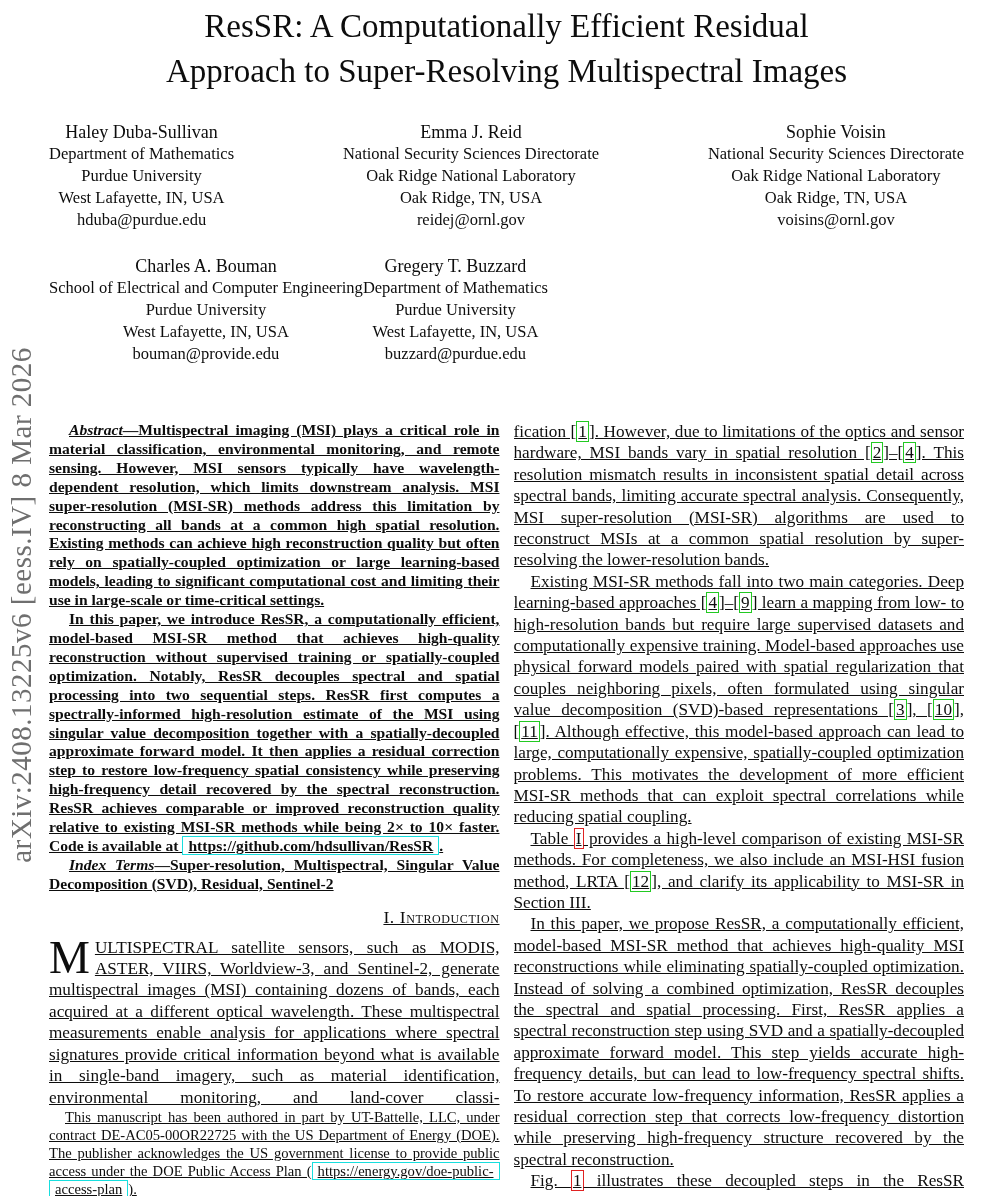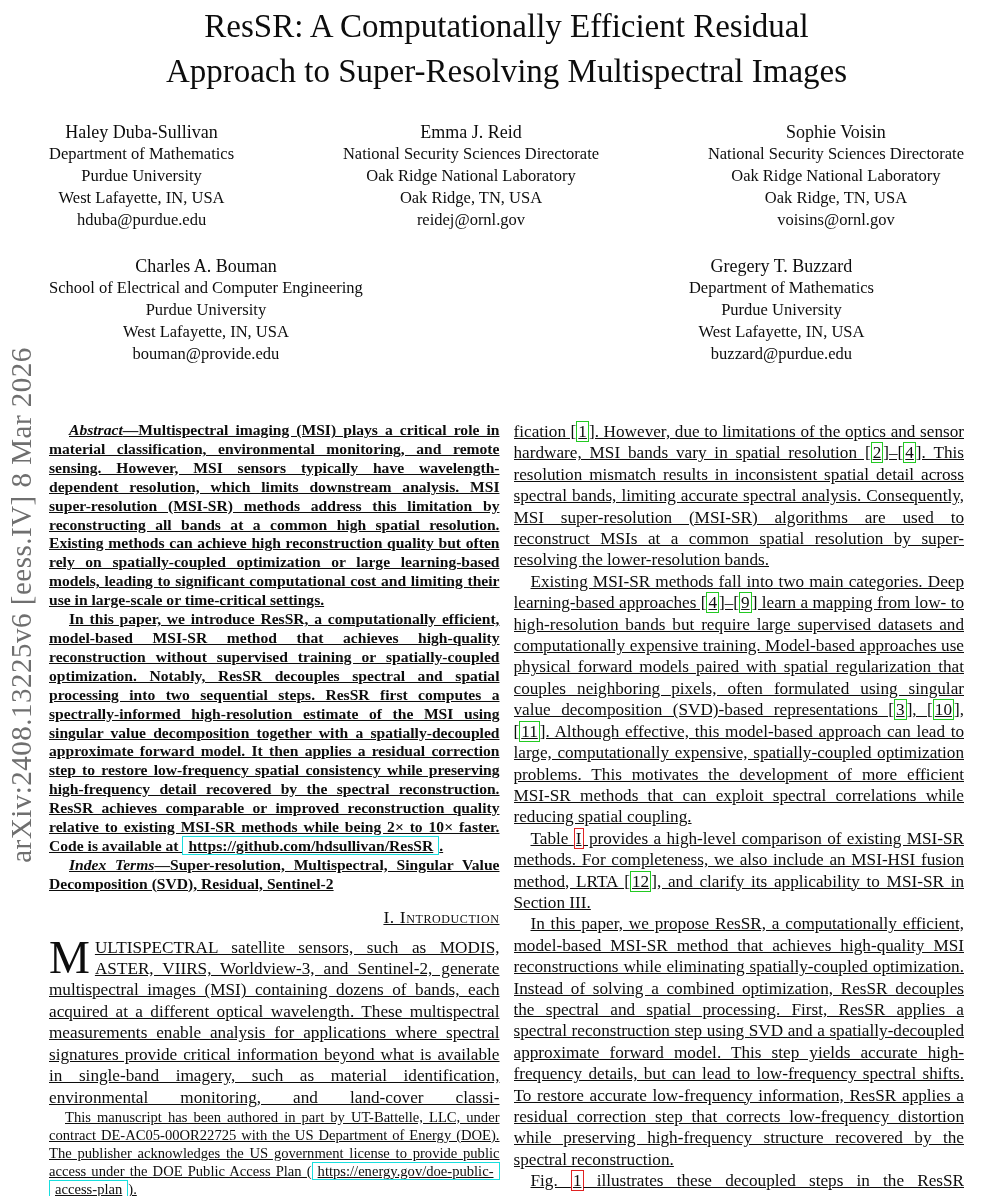--- a/index.html
+++ b/index.html
@@ -37,21 +37,21 @@
     line-height:45px;
     font-weight:normal;
     margin:0 0 0 0;
   }
   .authors-row {
     display:flex;
     justify-content:space-between;
     margin-top:27px;
   }
   .authors-row.row2 {
-    justify-content:space-between;
+    justify-content:flex-start;
     margin-top:24px;
     padding-right:90px;
   }
   .author-block {
     text-align:center;
     font-size:16.5px;
     line-height:22px;
     flex:0 0 auto;
     max-width:330px;
   }

